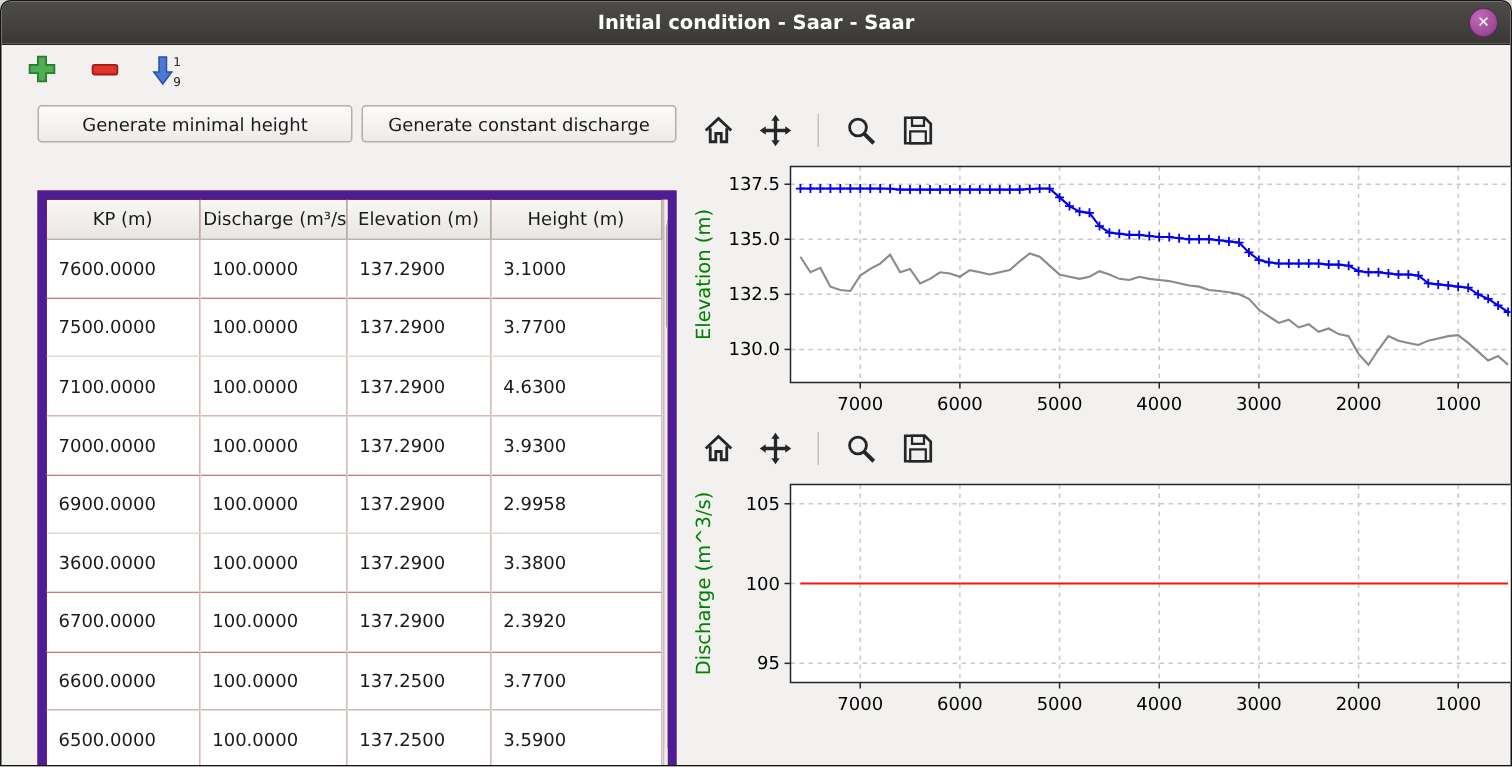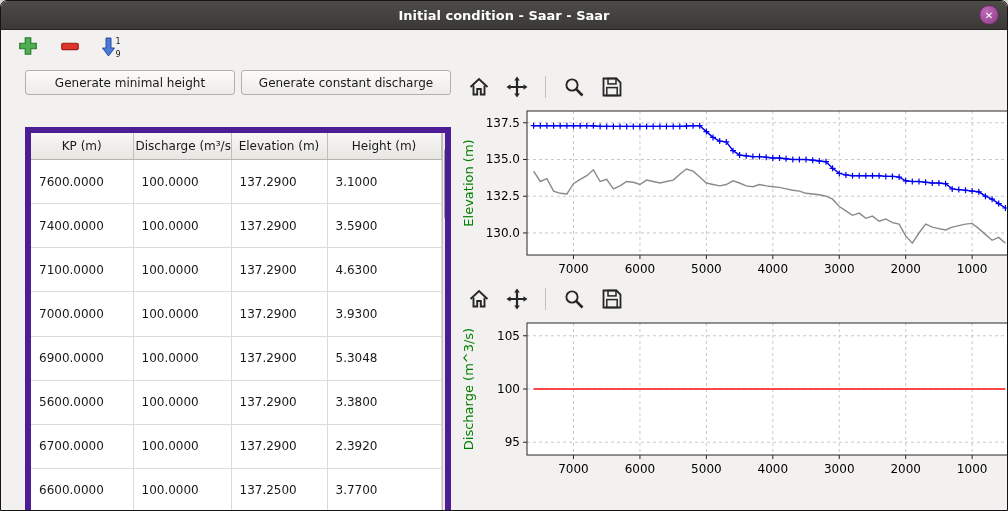--- a/index.html
+++ b/index.html
@@ -84,60 +84,66 @@
               </tr>
             </thead>
           <tbody id="table-body">
               <tr>
                 <td>7600.0000</td>
                 <td>100.0000</td>
                 <td>137.2900</td>
                 <td>3.1000</td>
               </tr>
               <tr>
-                <td>7400.0000</td>
-                <td>100.0000</td>
-                <td>137.2900</td>
-                <td>3.5900</td>
+                <td>7500.0000</td>
+                <td>100.0000</td>
+                <td>137.2900</td>
+                <td>3.7700</td>
               </tr>
               <tr>
                 <td>7100.0000</td>
                 <td>100.0000</td>
                 <td>137.2900</td>
                 <td>4.6300</td>
               </tr>
               <tr>
                 <td>7000.0000</td>
                 <td>100.0000</td>
                 <td>137.2900</td>
                 <td>3.9300</td>
               </tr>
               <tr>
                 <td>6900.0000</td>
                 <td>100.0000</td>
                 <td>137.2900</td>
-                <td>5.3048</td>
-              </tr>
-              <tr>
-                <td>5600.0000</td>
+                <td>2.9958</td>
+              </tr>
+              <tr>
+                <td>3600.0000</td>
                 <td>100.0000</td>
                 <td>137.2900</td>
                 <td>3.3800</td>
               </tr>
               <tr>
                 <td>6700.0000</td>
                 <td>100.0000</td>
                 <td>137.2900</td>
                 <td>2.3920</td>
               </tr>
               <tr>
                 <td>6600.0000</td>
                 <td>100.0000</td>
                 <td>137.2500</td>
                 <td>3.7700</td>
+              </tr>
+              <tr>
+                <td>6500.0000</td>
+                <td>100.0000</td>
+                <td>137.2500</td>
+                <td>3.5900</td>
               </tr>
             </tbody>
         </table>
         <div class="scrollbar">
           <button class="sb-btn">▲</button>
           <div class="sb-track">
             <div class="sb-thumb"></div>
           </div>
           <button class="sb-btn">▼</button>
         </div>

